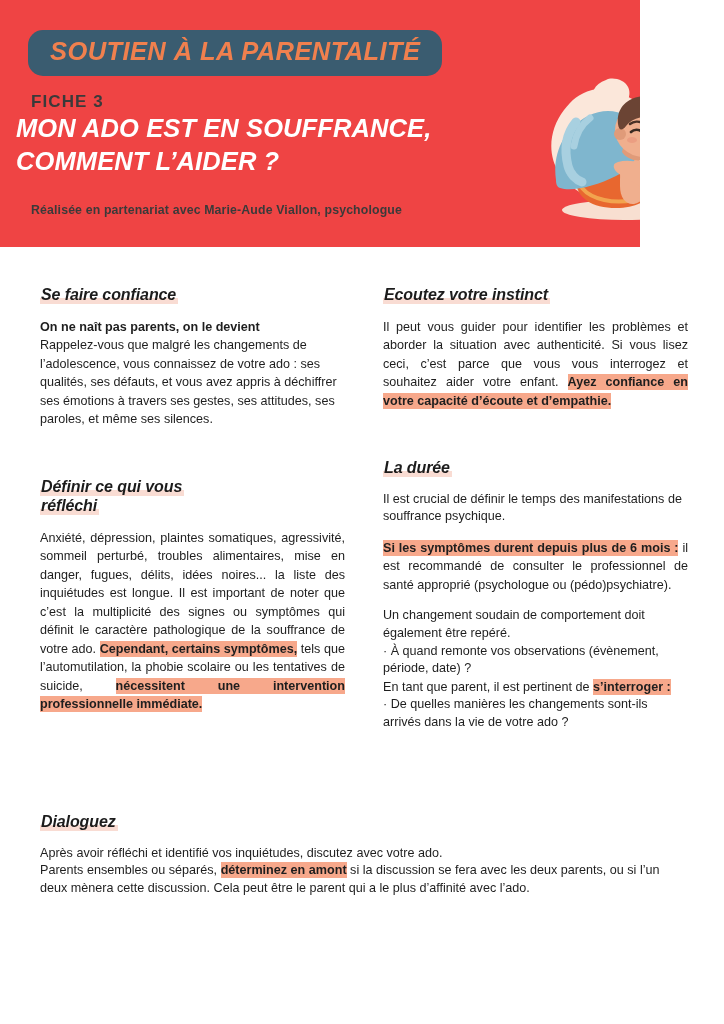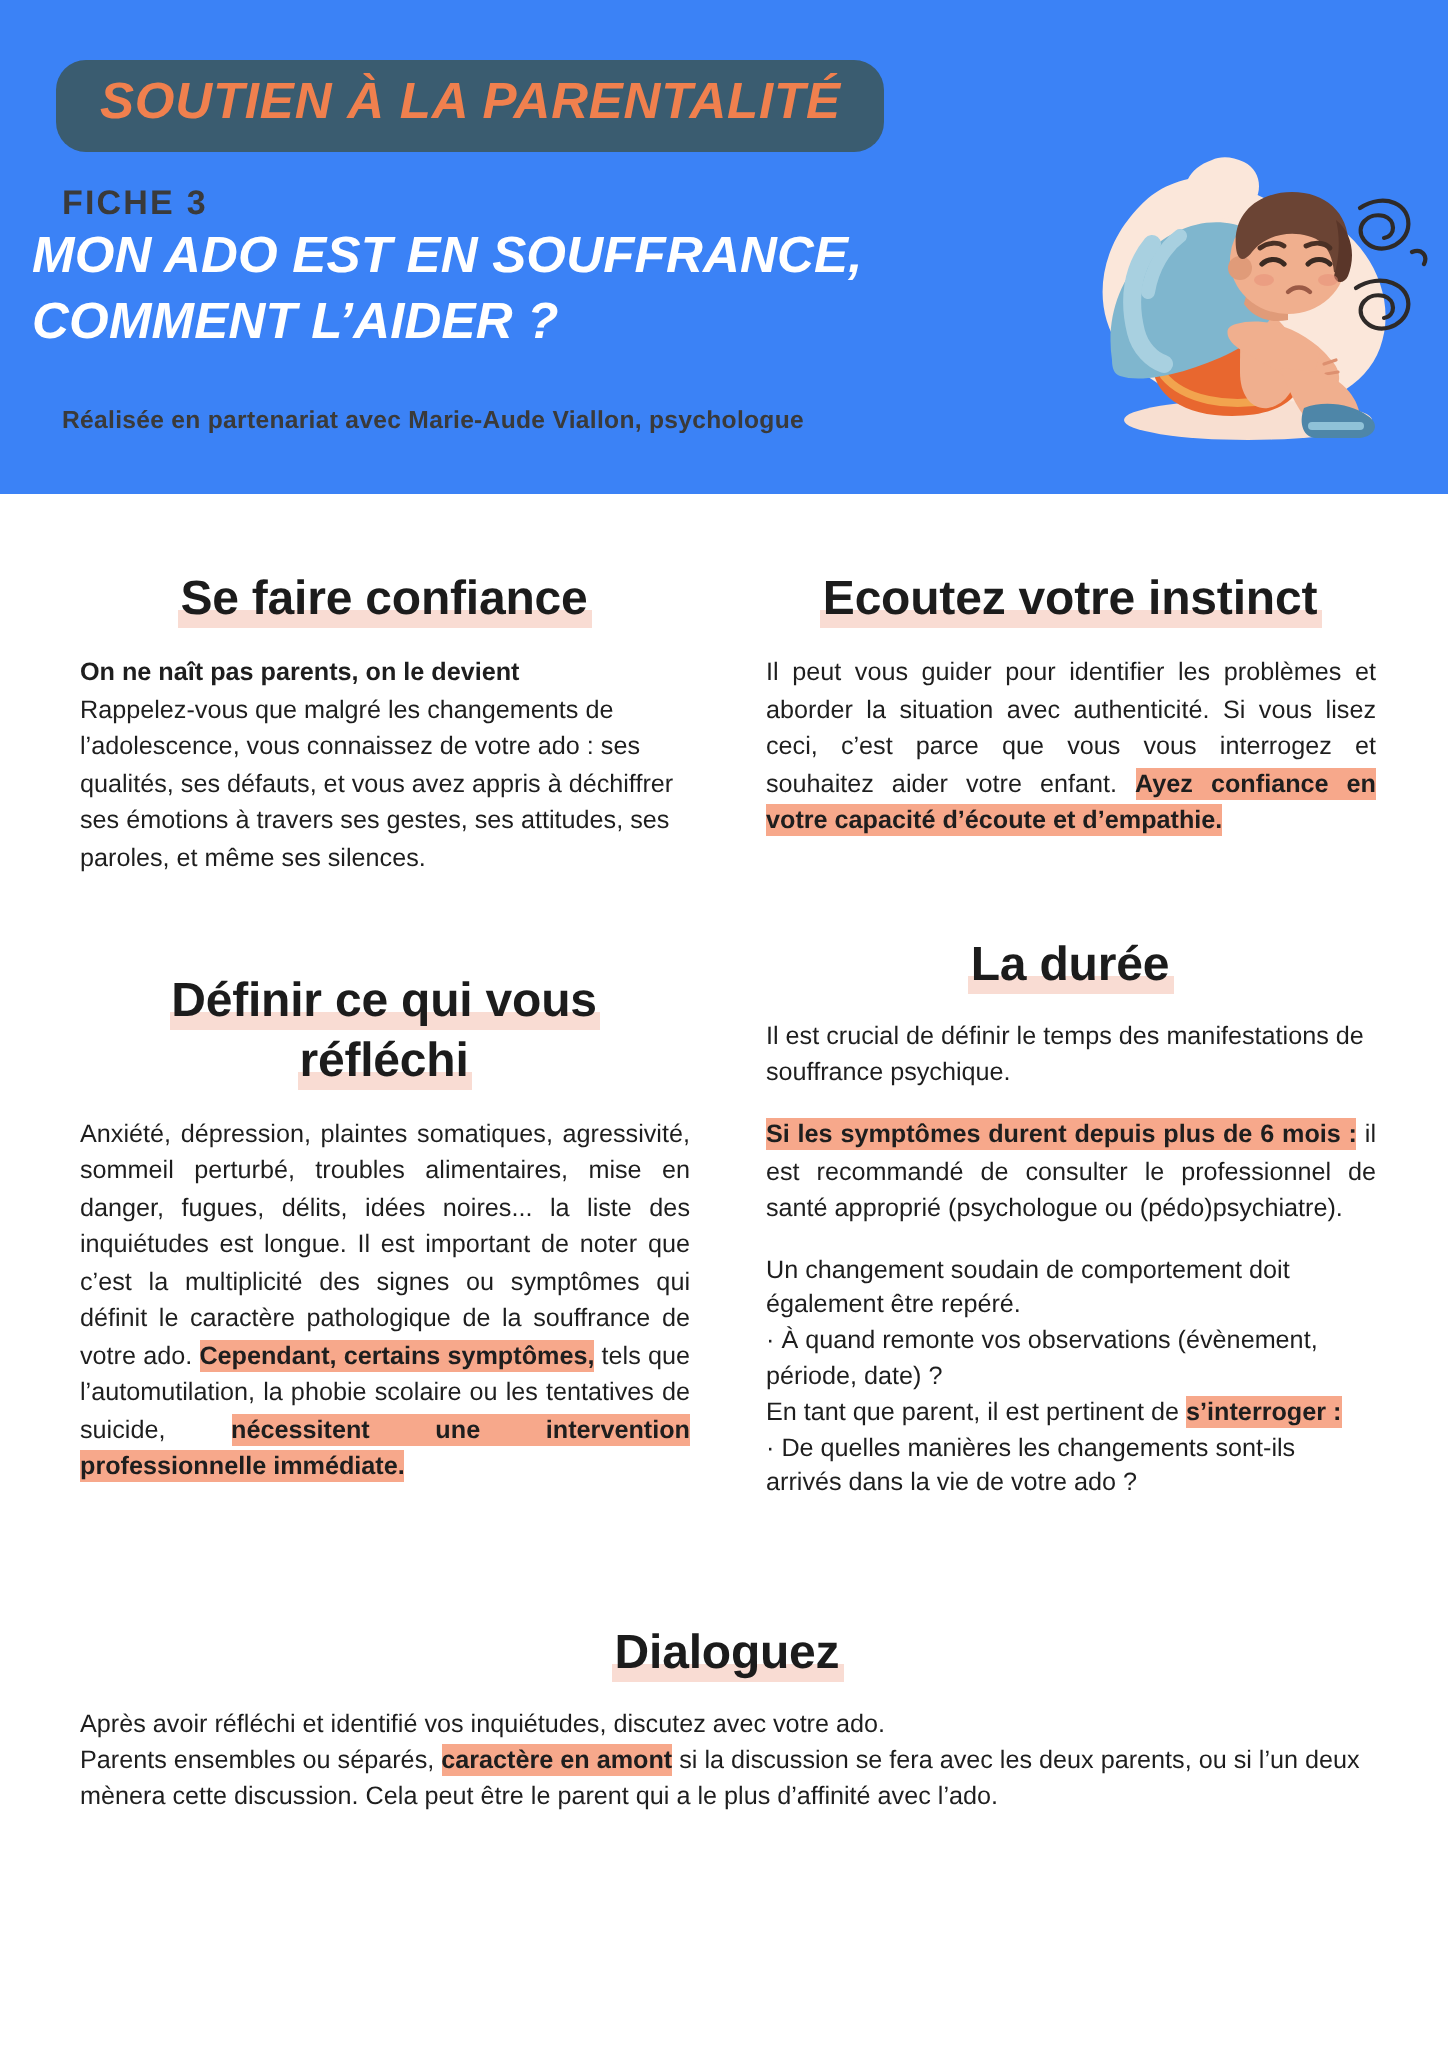--- a/index.html
+++ b/index.html
@@ -13,23 +13,23 @@
     font-family: "Liberation Sans", sans-serif;
     overflow: hidden;
     position: relative;
   }
 
   
   .banner {
     position: absolute;
     left: 0;
     top: 0;
-    width: 724px;
+    width: 640px;
     height: 247px;
-    background: #3b82f6;
+    background: #ef4444;
     overflow: hidden;
   }
   .pill {
     position: absolute;
     left: 28px;
     top: 30px;
     background: #3A5C70;
     border-radius: 15px;
     padding: 9px 22px 11px 22px;
     display: inline-block;
@@ -107,26 +107,26 @@
   }
   .full-row {
     position: absolute;
     left: 40px;
     top: 565px;
     width: 648px;
   }
 
   h2.sec-title {
     margin: 0;
-    font-size: 24px;
-    font-weight: bold;
+    font-size: 16px;
+    font-weight: bold;
+    font-style: italic;
     color: #1C1C1C;
     line-height: 1.22;
     letter-spacing: -0.1px;
-    text-align: center;
   }
   h2.sec-title .hl {
     background: linear-gradient(to top, #F9DCD3 0%, #F9DCD3 32%, transparent 32%);
     padding: 0 2px 1px 1px;
     box-decoration-break: clone;
     -webkit-box-decoration-break: clone;
   }
 
   p.body {
     margin: 0;
@@ -273,16 +273,16 @@
       <p class="body"><span>En tant que parent, il est pertinent de </span><mark class="em">s’interroger :</mark></p>
       <p class="body left-align tight">· De quelles manières les changements sont-ils arrivés dans la vie de votre ado ?</p>
     </div>
 
   </div>
 
   <div class="full-row">
     <h2 class="sec-title"><span class="hl">Dialoguez</span></h2>
     <div class="gap-md"></div>
     <p class="body left-align tight">Après avoir réfléchi et identifié vos inquiétudes, discutez avec votre ado.</p>
-    <p class="body left-align tight"><span>Parents ensembles ou séparés, </span><mark class="em">caractère en amont</mark><span> si la discussion se fera avec les deux parents, ou si l’un deux mènera cette discussion. Cela peut être le parent qui a le plus d’affinité avec l’ado.</span></p>
+    <p class="body left-align tight"><span>Parents ensembles ou séparés, </span><mark class="em">déterminez en amont</mark><span> si la discussion se fera avec les deux parents, ou si l’un deux mènera cette discussion. Cela peut être le parent qui a le plus d’affinité avec l’ado.</span></p>
   </div>
 
 </div>
 
 </body></html>

